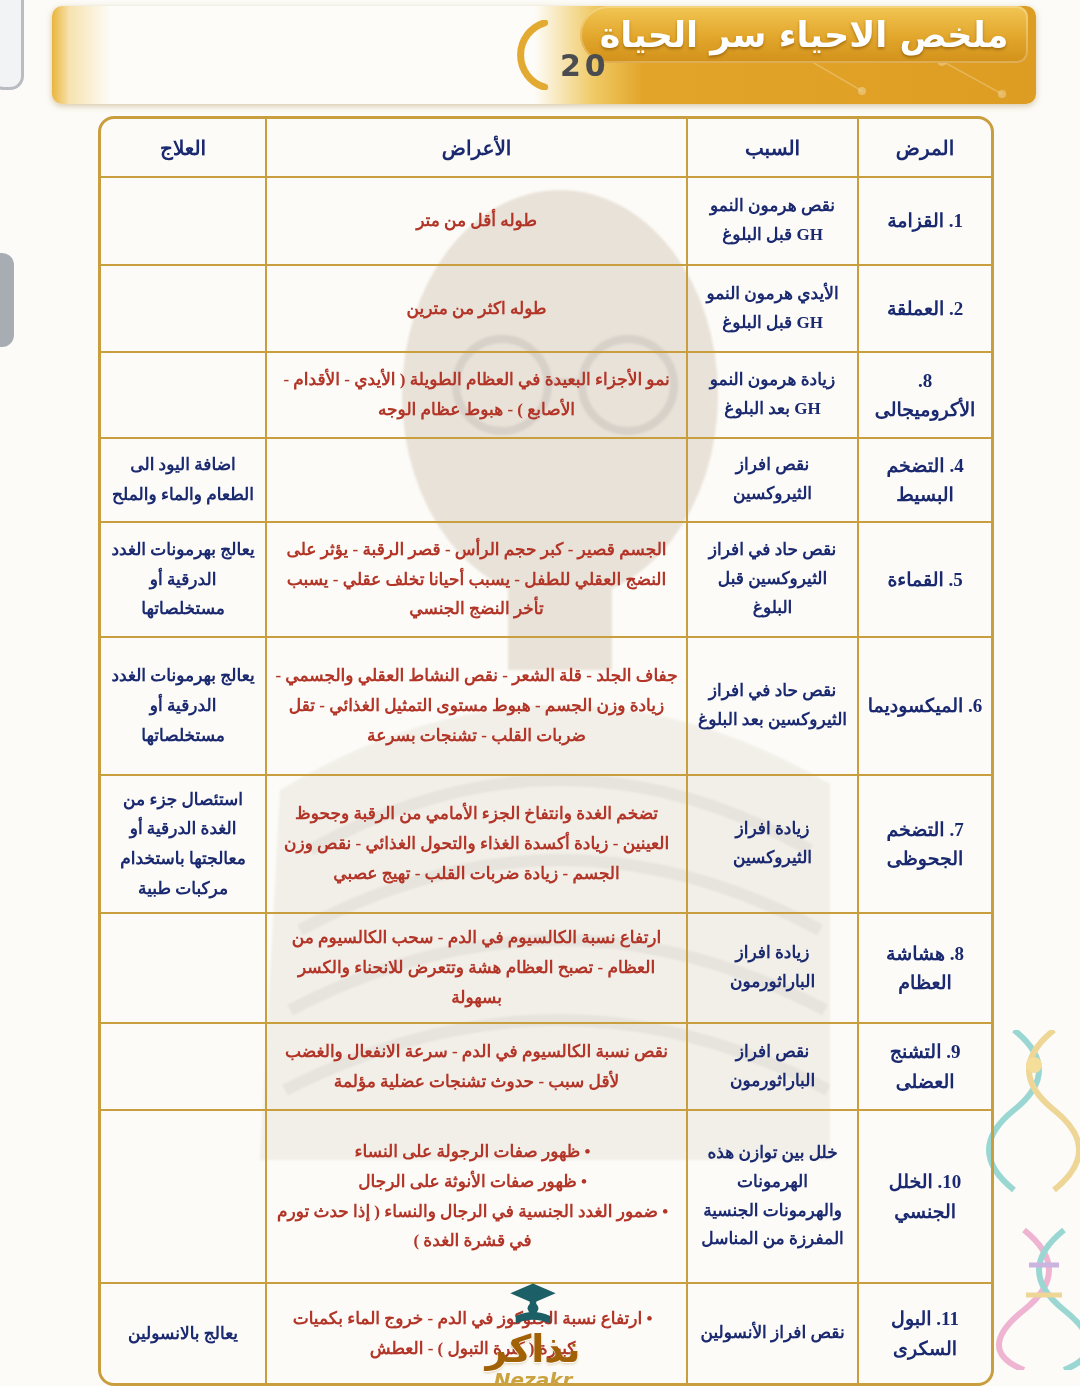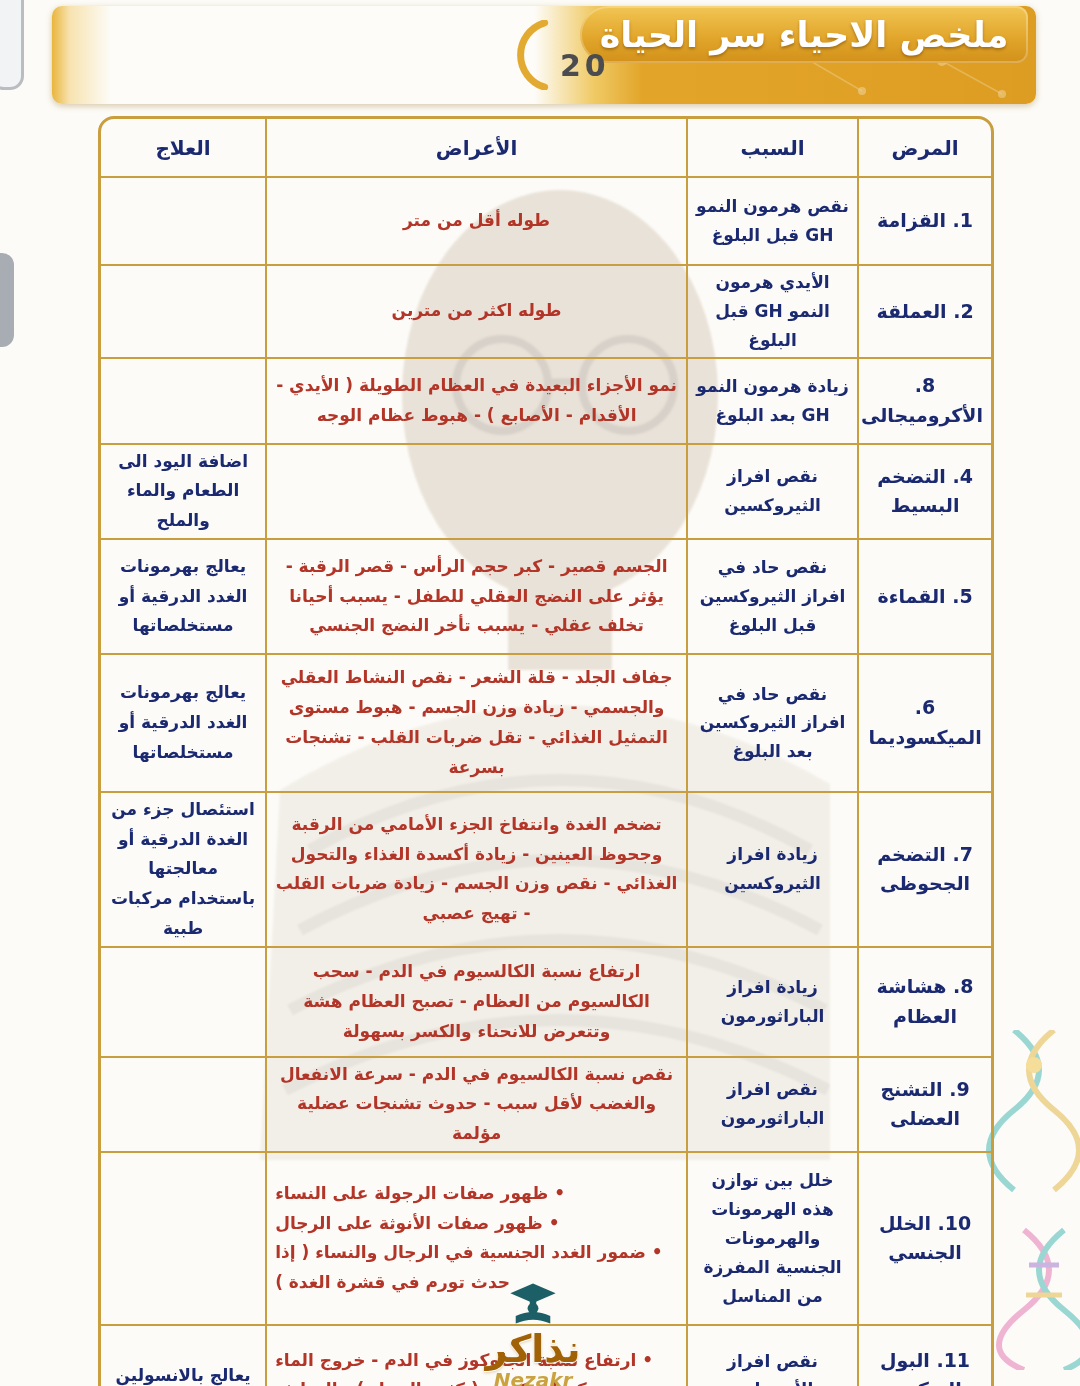--- a/index.html
+++ b/index.html
@@ -54,21 +54,21 @@
     border:3px solid #c99e3e;border-radius:16px;overflow:hidden;
     z-index:1;background:transparent;
   }
   table{border-collapse:collapse;width:100%;table-layout:fixed;}
   col.c-disease{width:132px;}
   col.c-cause{width:170px;}
   col.c-symptoms{width:418px;}
   col.c-treatment{width:164px;}
   th,td{
     border:2px solid #c99e3e;text-align:center;vertical-align:middle;
-    padding:2px 8px;background:transparent;
+    padding:2px 8px;background:transparent;font-family:Liberation Serif, serif;
   }
   tr>*:first-child{border-right:none;}
   tr>*:last-child{border-left:none;}
   thead tr>*{border-top:none;}
   tbody tr:last-child>*{border-bottom:none;}
   thead tr{height:58px;}
   thead th{color:#1b2a70;font-size:20px;font-weight:bold;}
   tbody tr:nth-child(1){height:88px;}
   tbody tr:nth-child(2){height:87px;}
   tbody tr:nth-child(3){height:86px;}
@@ -77,21 +77,21 @@
   tbody tr:nth-child(6){height:138px;}
   tbody tr:nth-child(7){height:138px;}
   tbody tr:nth-child(8){height:110px;}
   tbody tr:nth-child(9){height:87px;}
   tbody tr:nth-child(10){height:173px;}
   tbody tr:nth-child(11){height:100px;}
   td.disease{color:#1b2a70;font-size:19px;font-weight:bold;line-height:1.55;}
   td.cause{color:#1b2a70;font-size:17px;font-weight:bold;line-height:1.7;margin-top:20px;}
   td.symptoms{color:#b23528;font-size:17px;font-weight:bold;line-height:1.75;white-space:pre-line;}
   td.treatment{color:#1b2a70;font-size:17px;font-weight:bold;line-height:1.75;}
-  td.bullets{text-align:left;padding-right:16px;}
+  td.bullets{text-align:center;padding-right:16px;}
 
   
   .watermark{
     position:absolute;left:438px;top:1282px;width:190px;text-align:center;z-index:3;
   }
   .wm-ar{color:#a16207;font-size:38px;font-weight:bold;line-height:1;
     text-shadow:0 1px 0 #fff,0 2px 3px rgba(160,110,20,.3);}
   .wm-en{color:#caa23f;font-size:20px;font-style:italic;font-weight:bold;line-height:1.2;}
 </style>
 </head>

